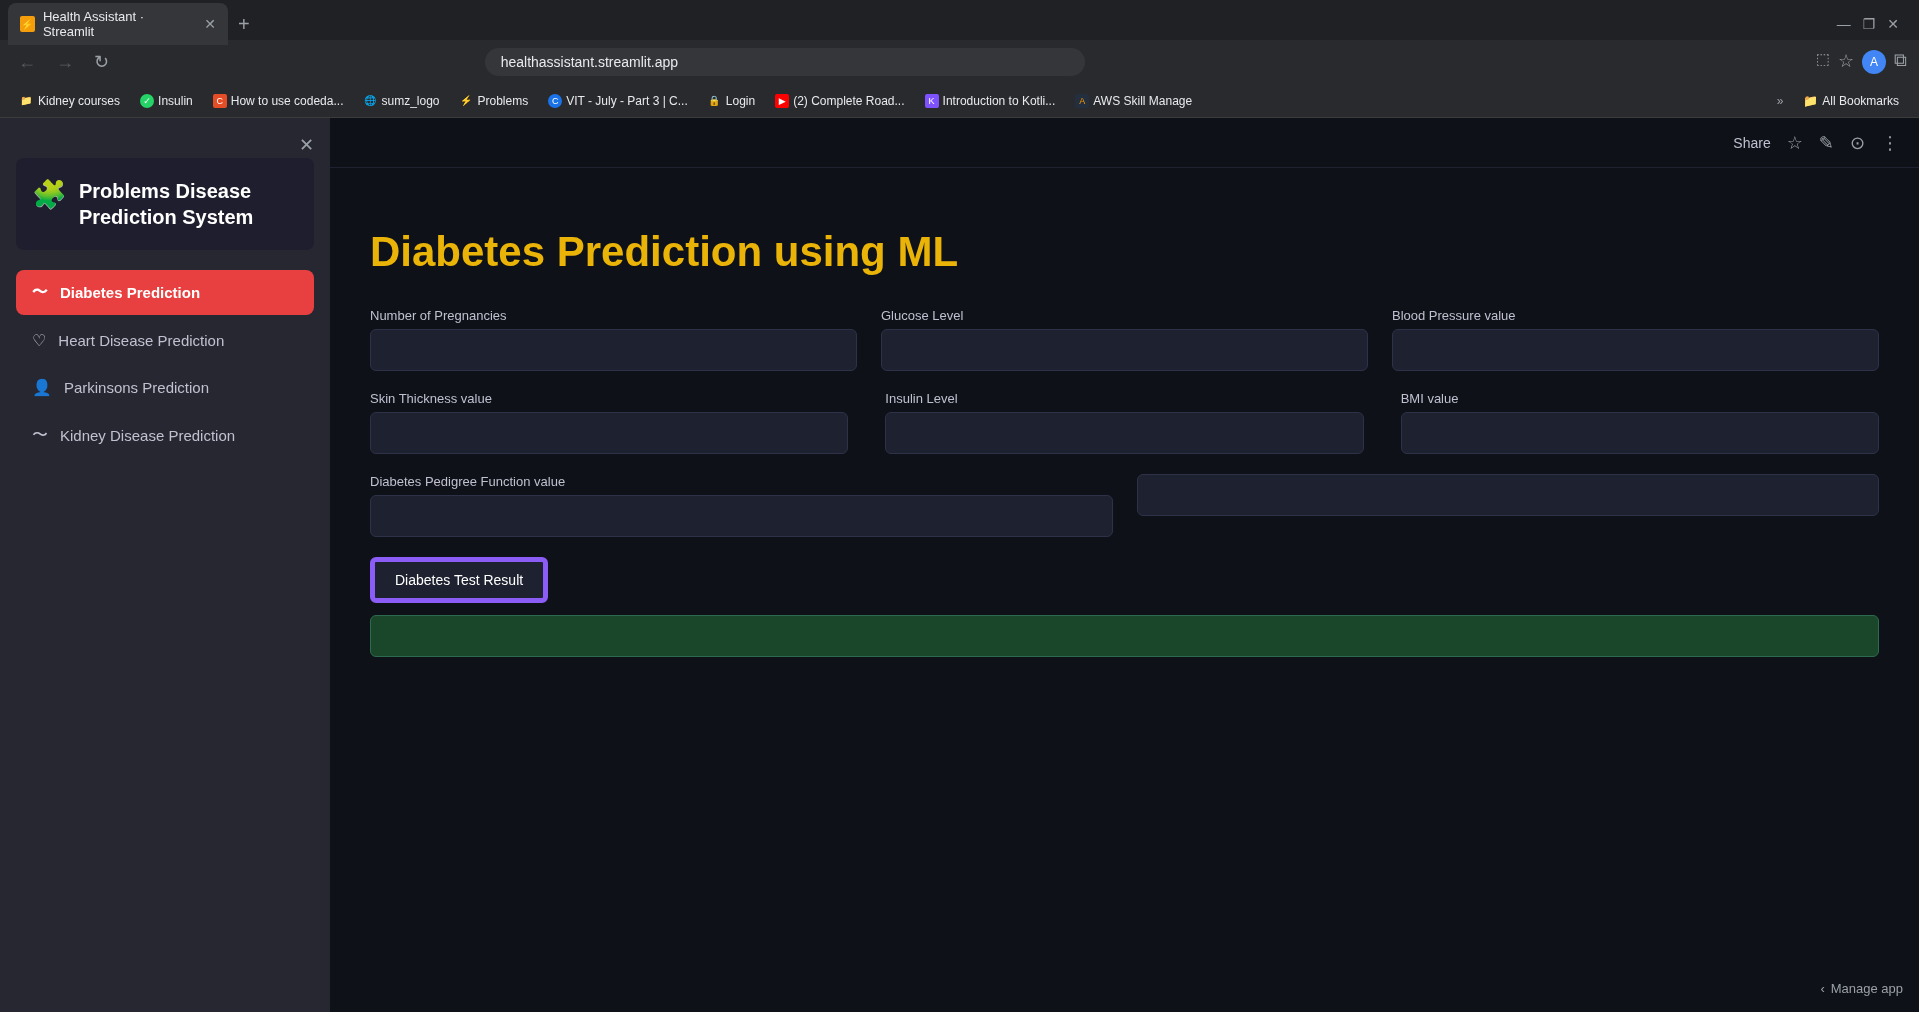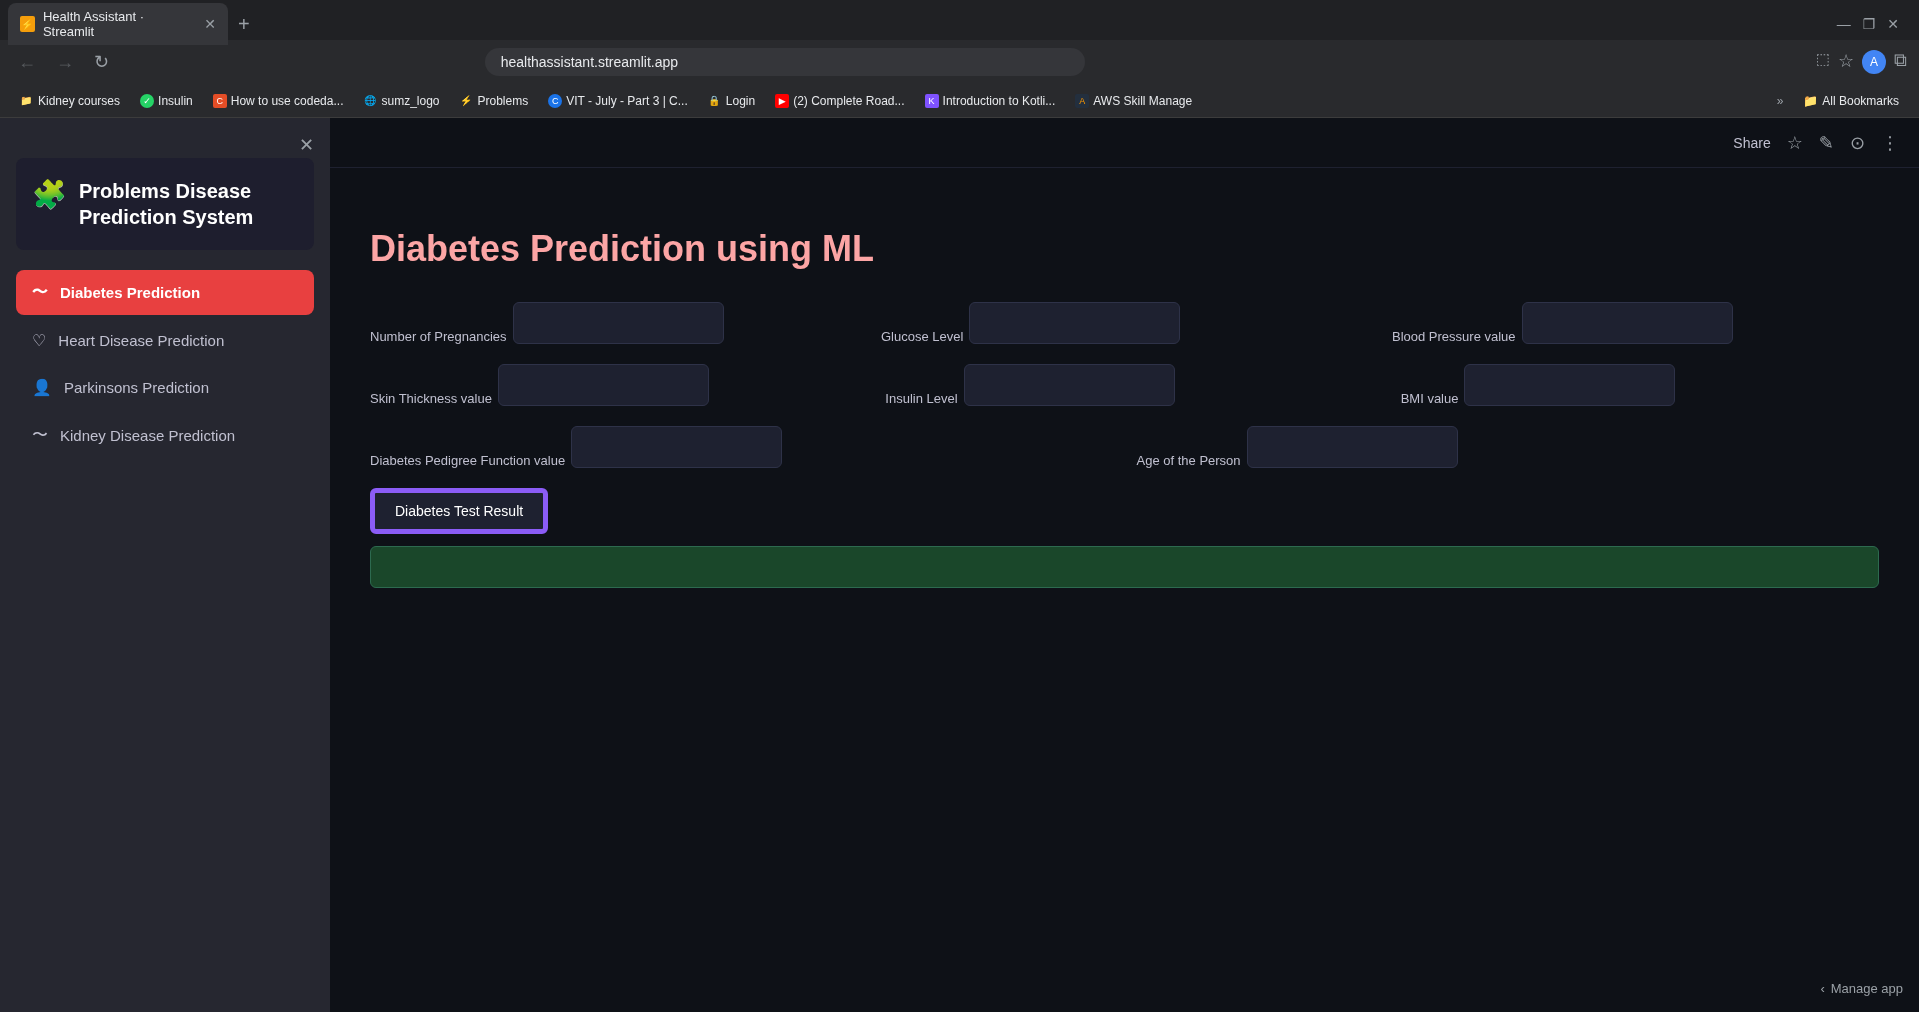--- a/index.html
+++ b/index.html
@@ -41,24 +41,24 @@
     .brand-icon { font-size: 28px; }
     .brand-title { font-size: 20px; font-weight: 700; color: #fff; line-height: 1.3; }
 
     .nav-items { display: flex; flex-direction: column; gap: 4px; margin-top: 8px; }
     .nav-item { display: flex; align-items: center; gap: 12px; padding: 12px 16px; border-radius: 8px; cursor: pointer; font-size: 15px; color: #c0c0d0; }
     .nav-item.active { background: #e84040; color: #fff; font-weight: 700; }
     .nav-item-icon { font-size: 16px; }
 
     
     .main-content { flex: 1; padding: 60px 40px 40px; overflow-y: auto; background: #0e1117; margin-top: 50px; }
-    .page-title { font-size: 36px; font-weight: 800; color: #fca5a5; margin-bottom: 32px; }
+    .page-title { font-size: 42px; font-weight: 800; color: #eab308; margin-bottom: 32px; }
 
     .form-grid { display: grid; grid-template-columns: 1fr 1fr 1fr; gap: 20px 24px; }
-    .form-group { display: flex; flex-direction: row; gap: 6px; align-items: flex-end; }
+    .form-group { display: flex; flex-direction: column; gap: 6px; }
     .form-label { font-size: 13px; color: #c0c0d0; font-weight: 400; }
     .form-input { background: #1e2130; border: 1px solid #2e3248; border-radius: 6px; padding: 10px 14px; color: #fff; font-size: 14px; outline: none; height: 42px; }
 
     .form-row-2 { display: grid; grid-template-columns: 1fr 1fr; gap: 24px 24px; margin-top: 0; }
 
     .test-btn { margin-top: 20px; background: #1e2130; border: 5px solid #8b5cf6; border-radius: 6px; padding: 10px 20px; color: #fff; font-size: 14px; cursor: pointer; }
 
     .result-bar { margin-top: 12px; background: #1a472a; border-radius: 6px; height: 42px; width: 100%; border: 1px solid #2d6a4f; }
 
     
@@ -220,21 +220,20 @@
       </div>
     </div>
 
     
     <div class="form-row-2" style="margin-top:20px;">
       <div class="form-group">
         <label class="form-label">Diabetes Pedigree Function value</label>
         <input class="form-input" type="text" value="" style="">
       </div>
       <div class="form-group">
-        <label class="form-label">Age of the Person</label>
         <input class="form-input" type="text" value="" style="">
       </div>
     </div>
 
     
     <button class="test-btn">Diabetes Test Result</button>
 
     
     <div class="result-bar"></div>
   </div>

